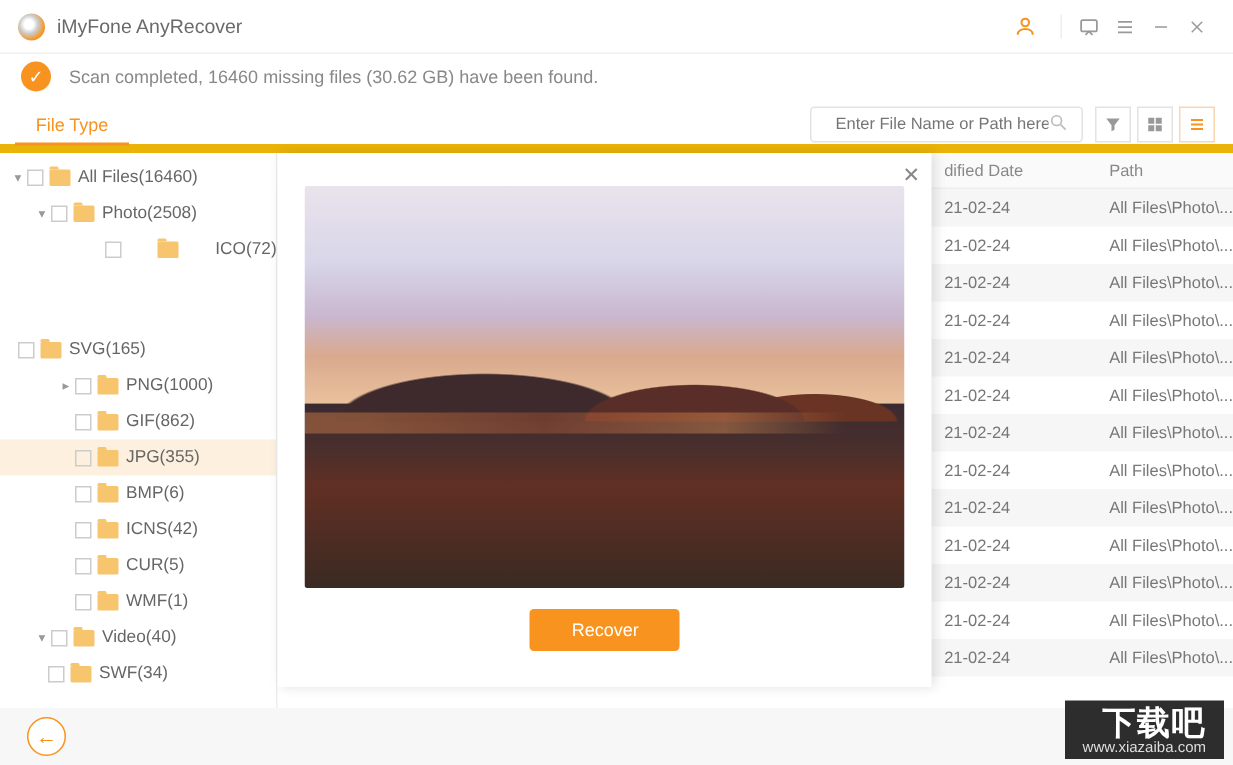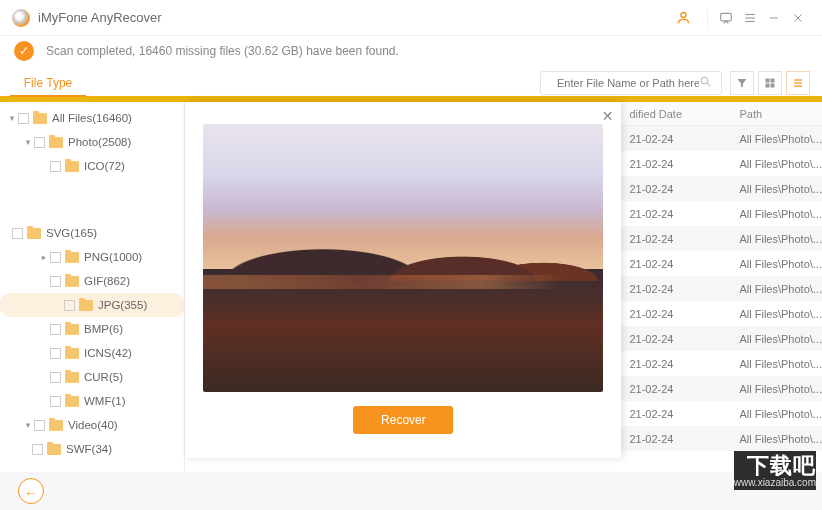--- a/index.html
+++ b/index.html
@@ -69,21 +69,21 @@
   background: linear-gradient(90deg, rgba(255,130,40,0.35) 10%, rgba(255,90,20,0.25) 40%, rgba(255,150,60,0.35) 70%, transparent 90%);
   mix-blend-mode: screen;
 }
 .recover-btn { display: block; margin: 14px auto 0; width: 100px; height: 28px; background: #f7931e; color: #fff; border: none; border-radius: 3px; font-size: 12px; cursor: pointer; }
 
 
 .bottom { position: absolute; bottom: 0; left: 0; right: 0; height: 38px; background: #f7f7f7; display: flex; align-items: center; padding: 0 18px; }
 .back-btn { width: 26px; height: 26px; border: 1px solid #f7931e; border-radius: 50%; color: #f7931e; display: flex; align-items: center; justify-content: center; cursor: pointer; font-size: 14px; background: #fff; }
 
 
-.watermark { position: absolute; right: 6px; bottom: 20px; background: rgba(0,0,0,0.82); color: #fff; padding: 4px 0 2px; font-family: "SimHei","Microsoft YaHei",sans-serif; text-align: right; }
+.watermark { position: absolute; right: 6px; bottom: 4px; background: rgba(0,0,0,0.82); color: #fff; padding: 4px 12px 2px; font-family: "SimHei","Microsoft YaHei",sans-serif; text-align: right; }
 .watermark .big { font-size: 22px; font-weight: 700; line-height: 1; letter-spacing: 1px; }
 .watermark .url { font-size: 10px; color: #ddd; }
 </style>
 </head>
 <body>
 
 <div class="titlebar">
   <div class="logo-icon"></div>
   <div class="app-title">iMyFone AnyRecover</div>
   <div class="win-btn user-btn">
@@ -167,21 +167,21 @@
         <span class="cb"></span>
         <span class="folder"></span>
         <span class="tree-label">All Files(16460)</span>
       </div>
       <div class="tree-row" style="padding-left: 22px;">
         <span class="tw">▾</span>
         <span class="cb"></span>
         <span class="folder"></span>
         <span class="tree-label">Photo(2508)</span>
       </div>
-      <div class="tree-row" style="padding-left: 38px;">
+      <div class="tree-row" style="padding-left: 38px; justify-content: space-between;">
         <span class="tw"></span>
         <span class="cb"></span>
         <span class="folder"></span>
         <span class="tree-label">ICO(72)</span>
       </div>
       <div class="tree-row" style=" margin-top: 43px;">
         <span class="tw"></span>
         <span class="cb"></span>
         <span class="folder"></span>
         <span class="tree-label">SVG(165)</span>
@@ -191,21 +191,21 @@
         <span class="cb"></span>
         <span class="folder"></span>
         <span class="tree-label">PNG(1000)</span>
       </div>
       <div class="tree-row" style="padding-left: 38px;">
         <span class="tw"></span>
         <span class="cb"></span>
         <span class="folder"></span>
         <span class="tree-label">GIF(862)</span>
       </div>
-      <div class="tree-row sel" style="padding-left: 52px; border-radius: 10px;">
+      <div class="tree-row sel" style="padding-left: 38px;">
         <span class="tw"></span>
         <span class="cb"></span>
         <span class="folder"></span>
         <span class="tree-label">JPG(355)</span>
       </div>
       <div class="tree-row" style="padding-left: 38px;">
         <span class="tw"></span>
         <span class="cb"></span>
         <span class="folder"></span>
         <span class="tree-label">BMP(6)</span>

